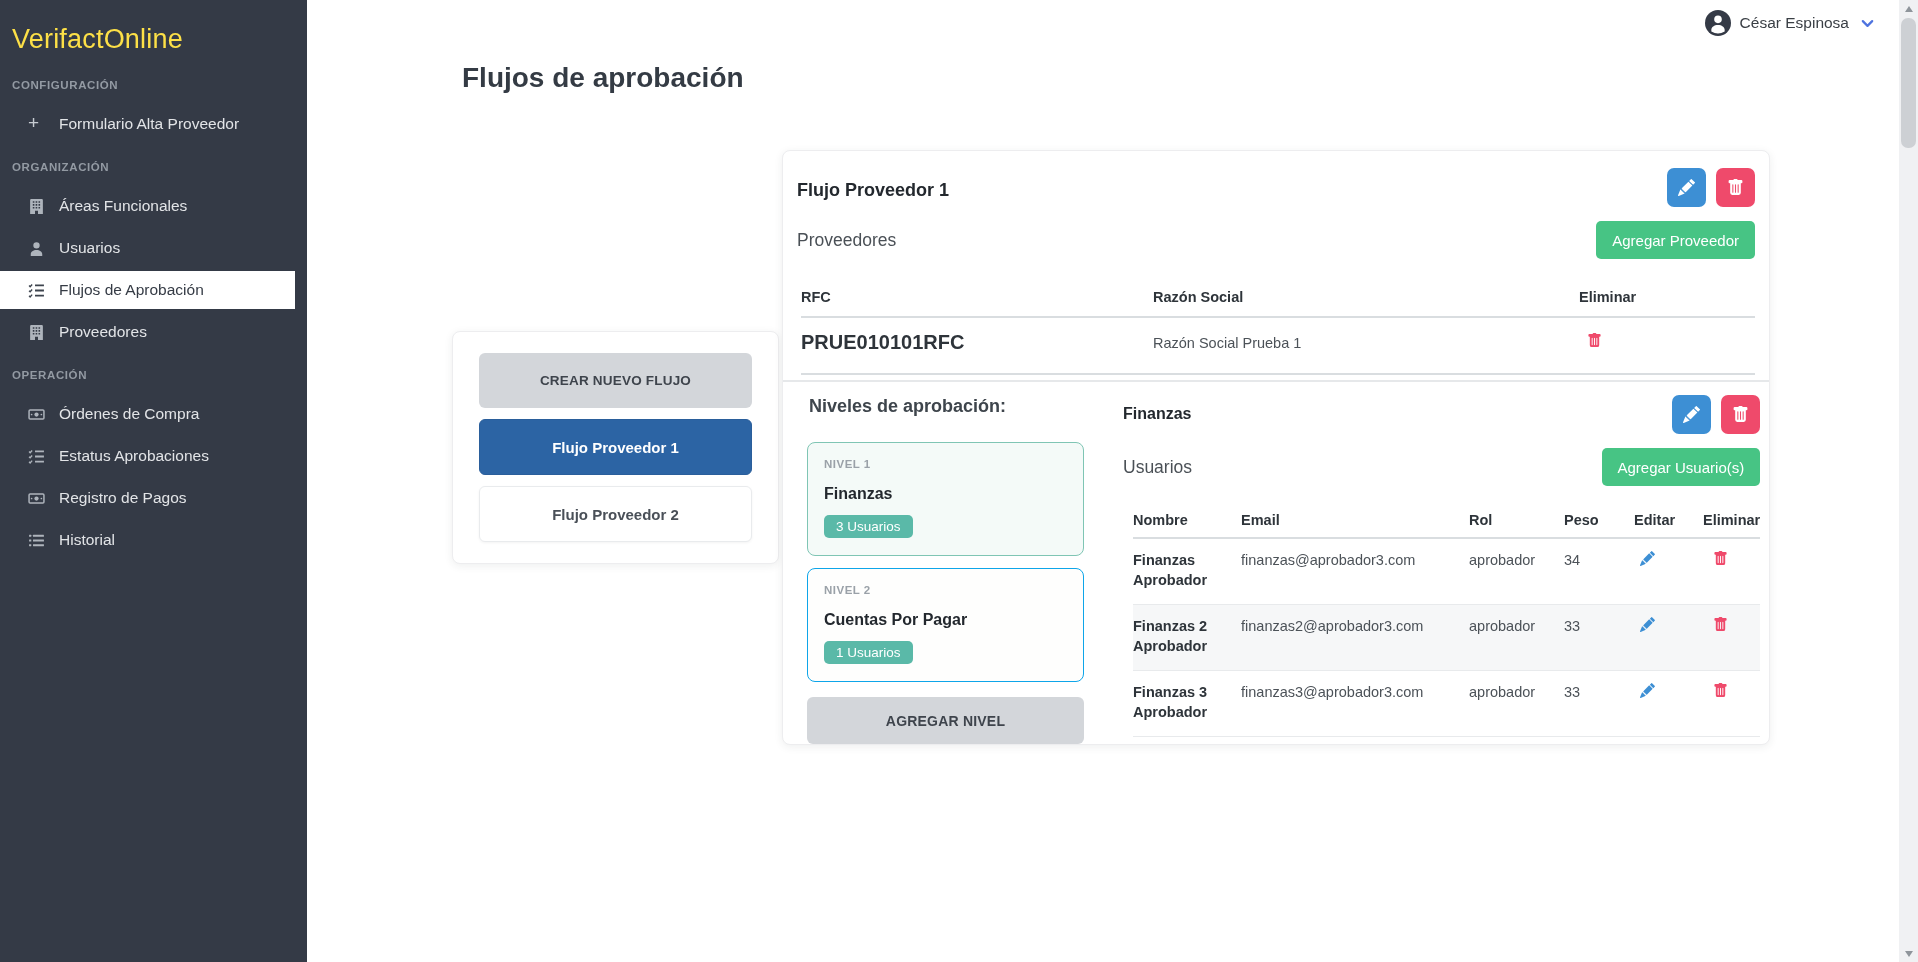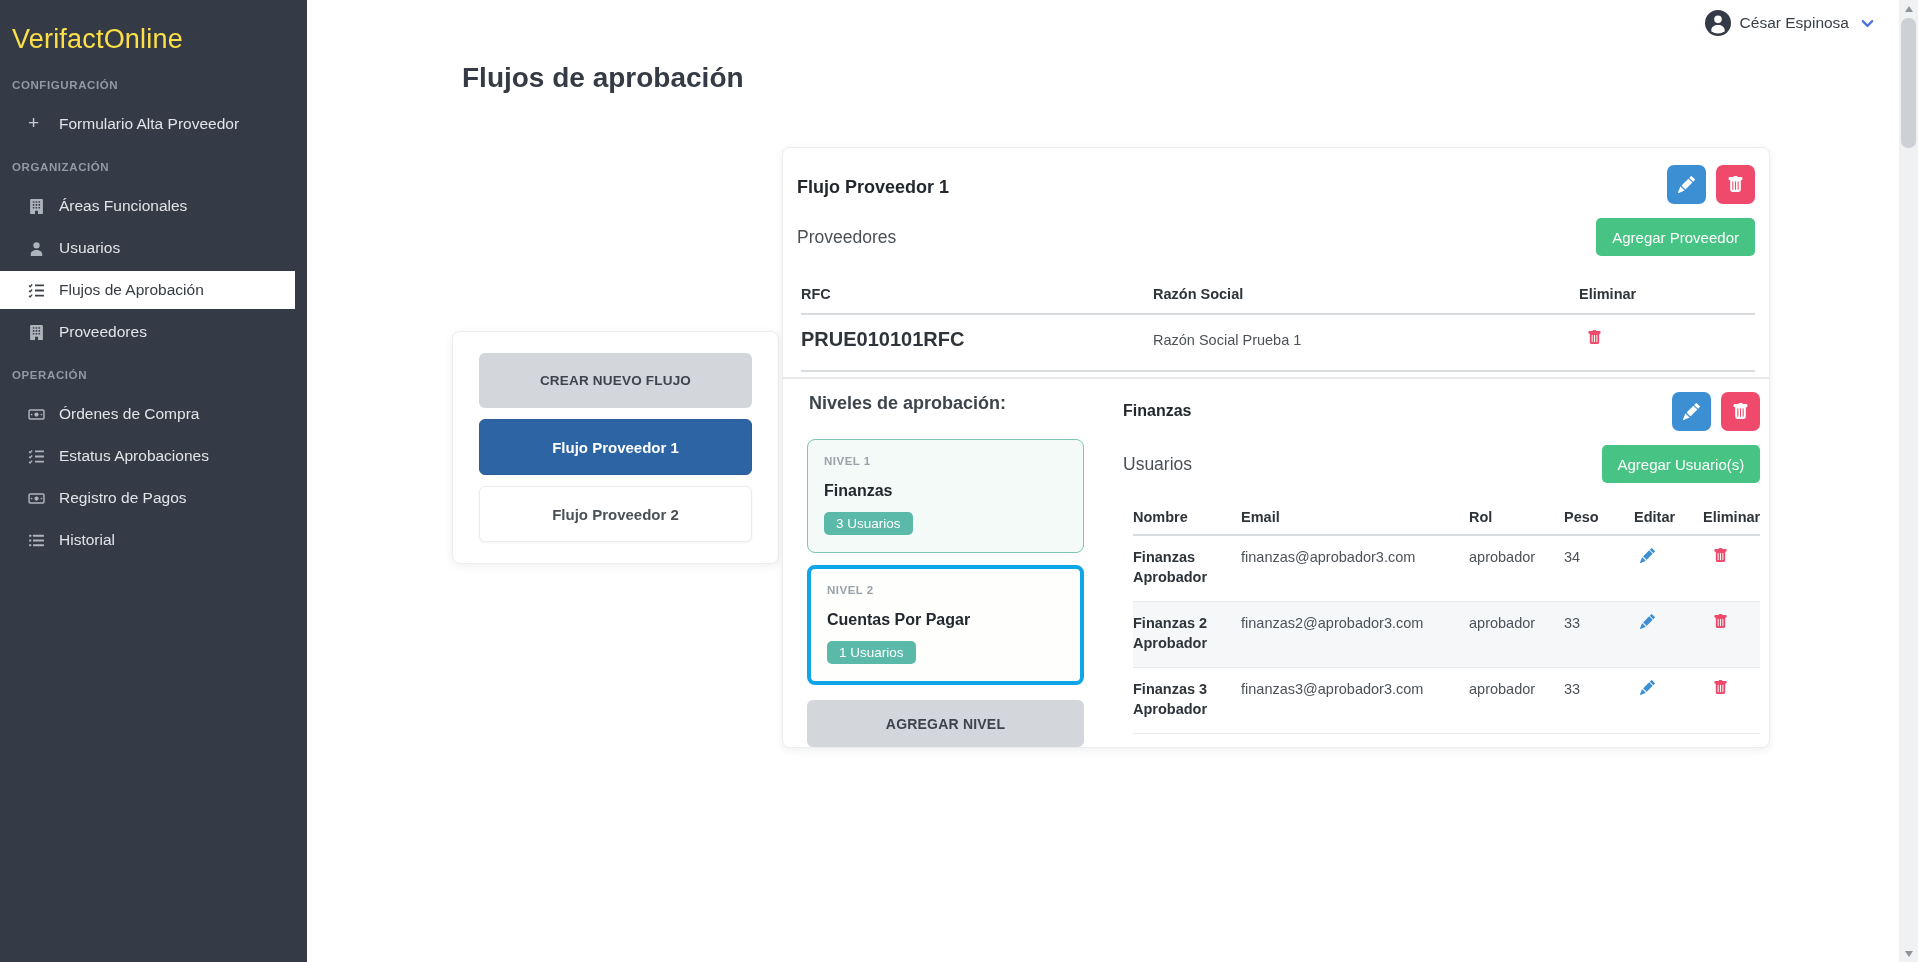--- a/index.html
+++ b/index.html
@@ -75,21 +75,21 @@
   .icon-edit { color:var(--edit-blue,#3d8fd4); }
 
   .section-divider { border-top:2px solid #e6e8ea; margin:5px -14px 0 -14px; }
 
   
   .levels-wrap { display:flex; margin-top:8px; flex:1; }
   .levels-col { width:277px; min-width:277px; margin-left:10px; margin-right:39px; }
   .levels-heading { font-size:18px; color:#3e454c; margin:6px 0 25px 2px;font-weight:bold; }
   .level-card { border-radius:8px; padding:15px 16px 17px 16px; margin-bottom:12px; cursor:pointer; }
   .level-card.active { border:1px solid #7fc5b4; background:#f4faf8; }
-  .level-card.inactive { border:4px solid #0ea5e9; background:#fefefd; }
+  .level-card.inactive { border:1px solid #0ea5e9; background:#fefefd; }
   .level-tag { font-size:11.5px; font-weight:bold; color:#9aa1a8; letter-spacing:.5px; }
   .level-name { font-size:16px; font-weight:bold; color:#23282e; margin-top:15px; }
   .level-badge { display:inline-block; background:var(--teal,#5ab9a8); color:#fff; font-size:13.5px;
     border-radius:5px; padding:4px 12px; margin-top:12px; }
   .btn-add-level { height:47px; font-size:14px; margin-top:3px; }
 
   
   .level-detail { flex:1; display:flex; flex-direction:column; }
   .level-detail-head { display:flex; justify-content:space-between; align-items:flex-start; margin-top:5px; }
   .level-detail-title { font-size:16px; font-weight:bold; color:#23282e; padding-top:10px; }

